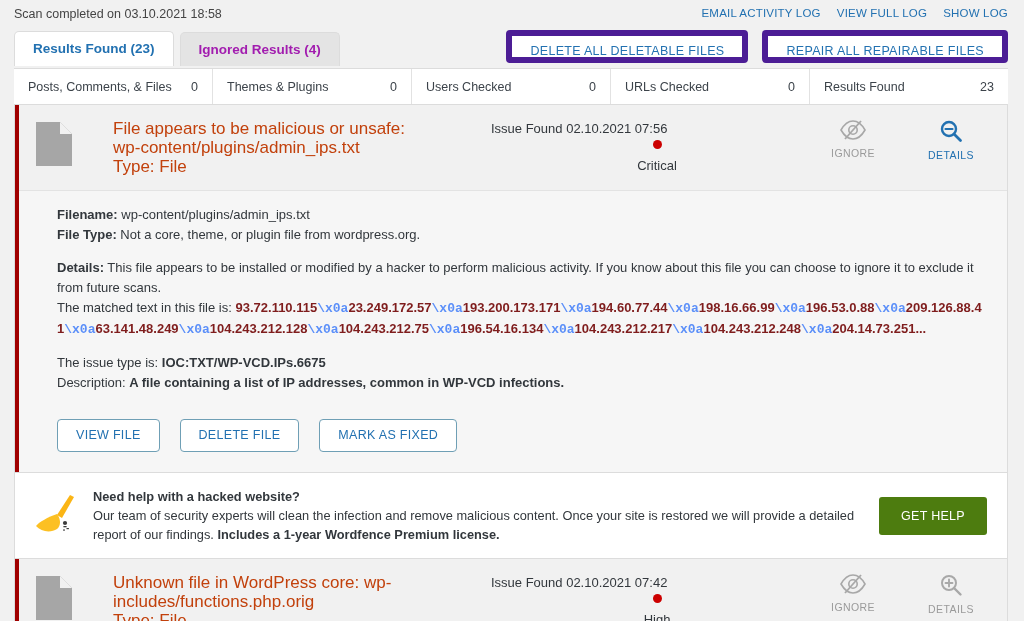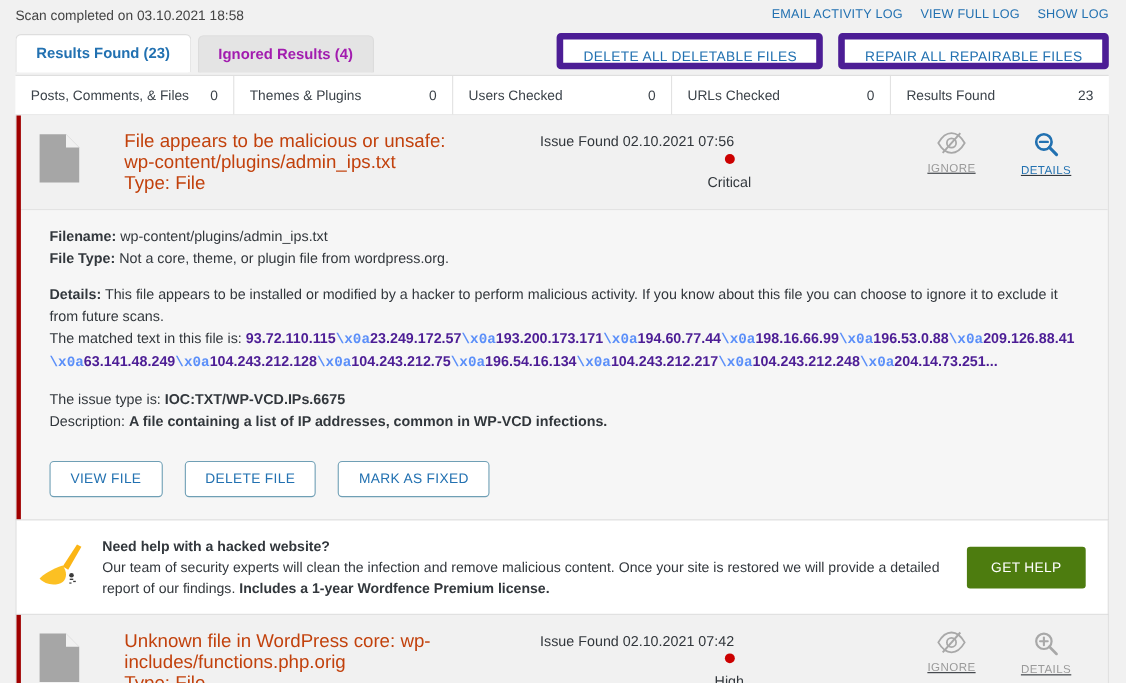--- a/index.html
+++ b/index.html
@@ -50,33 +50,33 @@
   .results{margin:0 16px 0 14px;}
   .card{position:relative;background:#f1f1f1;border:1px solid #dcdcdc;border-top:none;}
   .card .sev-bar{position:absolute;left:0;top:0;bottom:0;width:4px;background:#a00000;}
 
   .row{display:flex;align-items:flex-start;background:#f1f1f1;padding:14px 0 14px 0;min-height:52px;}
   .row-icon{width:78px;display:flex;justify-content:center;padding-top:2px;}
   .row-title{flex:0 0 auto;width:300px;font-size:17px;line-height:19px;color:#c2410c;margin-left:20px;}
   .row-meta{flex:1;padding-left:78px;font-size:13px;line-height:19px;color:#32373c;}
   .sev{display:flex;align-items:center;gap:7px;margin-top:2px;flex-direction:column;}
   .dot{width:9px;height:9px;border-radius:50%;background:#c00;display:inline-block;}
-  .row-actions{display:flex;gap:26px;padding-right:26px;text-decoration:underline;}
+  .row-actions{display:flex;gap:38px;padding-right:26px;}
   .act{width:60px;display:flex;flex-direction:column;align-items:center;gap:6px;cursor:pointer;}
   .act .lbl{font-size:10.5px;letter-spacing:.4px;color:#9a9a9a;}
   .act.blue .lbl{color:#2271b1;}
 
   
-  .details{background:#f6f6f6;border-top:1px solid #e3e3e3;padding:14px 22px 20px 30px;}
+  .details{background:#f6f6f6;border-top:1px solid #e3e3e3;padding:14px 22px 20px 42px;}
   .details p{margin:0;line-height:20px;font-size:13px;}
   .details .b{font-weight:bold;}
   .blk{margin-bottom:3px;}
   .gap{height:13px;}
   .matched{word-break:break-all;font-weight:bold;line-height:20px;}
-  .ip{color:#4c1d95;}
+  .ip{color:#7f1d1d;}
   .esc{color:#5b8ff9;font-family:Liberation Mono, monospace;}
   .btnrow{display:flex;gap:20px;margin-top:26px;}
   .btn-sm{
     background:#fff;border:1px solid #6f9fb5;border-radius:4px;color:#2271b1;
     font-size:12.5px;letter-spacing:.3px;padding:0 18px;height:33px;line-height:31px;cursor:pointer;
   }
 
   
   .promo{display:flex;align-items:center;background:#fff;border:1px solid #dcdcdc;border-top:none;
     padding:14px 20px 14px 0;}

